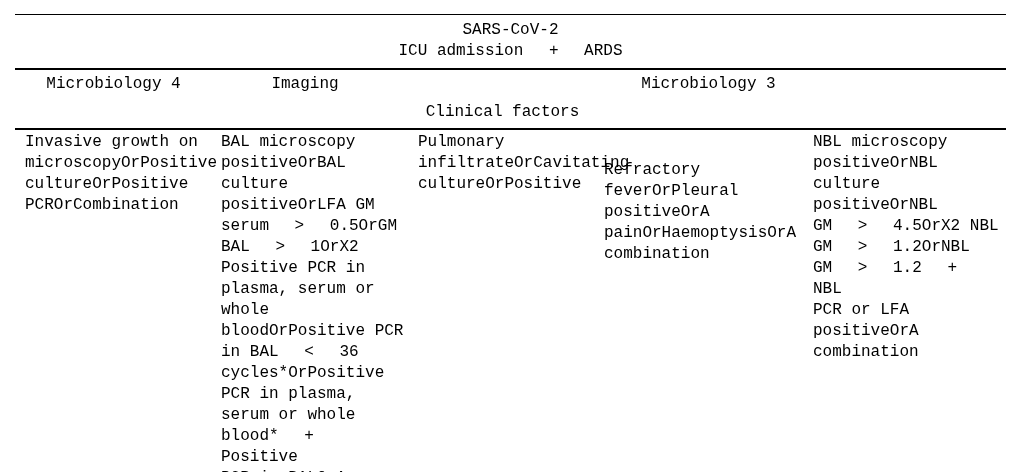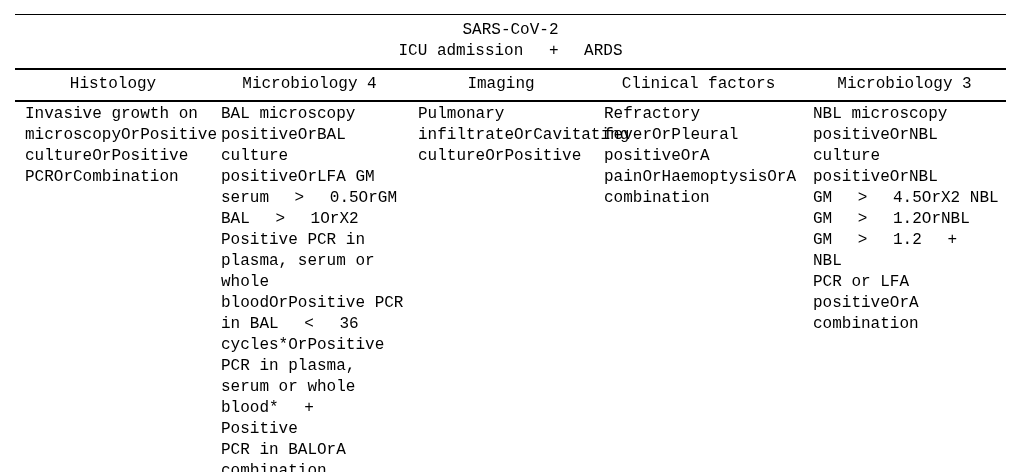--- a/index.html
+++ b/index.html
@@ -53,36 +53,35 @@
   }
   .body-cell {
     box-sizing: border-box;
     padding-left: 10px;
     white-space: pre-line;
     vertical-align: top;
   }
   .c1 { flex: 0 0 196px; width: 196px; }
   .c2 { flex: 0 0 197px; width: 197px; }
   .c3 { flex: 0 0 186px; width: 186px; }
-  .c4 { flex: 0 0 209px; width: 209px; }
+  .c4 { flex: 0 0 209px; width: 209px; margin-top: 28px; }
   .c5 { flex: 0 0 203px; width: 203px; }
 </style>
 </head>
 <body>
 
 <div class="page">
   <div class="tbl">
 
     <div class="title-block">
       <div class="title-line">SARS-CoV-2</div>
       <div class="subtitle-line">ICU admission  +  ARDS</div>
     </div>
 
     <div class="header-row">
-      <div class="header-cell c1">Histology</div>
       <div class="header-cell c2">Microbiology 4</div>
       <div class="header-cell c3">Imaging</div>
       <div class="header-cell c4">Clinical factors</div>
       <div class="header-cell c5">Microbiology 3</div>
     </div>
 
     <div class="body-row">
       <div class="body-cell c1">Invasive growth on
 microscopyOrPositive
 cultureOrPositive

